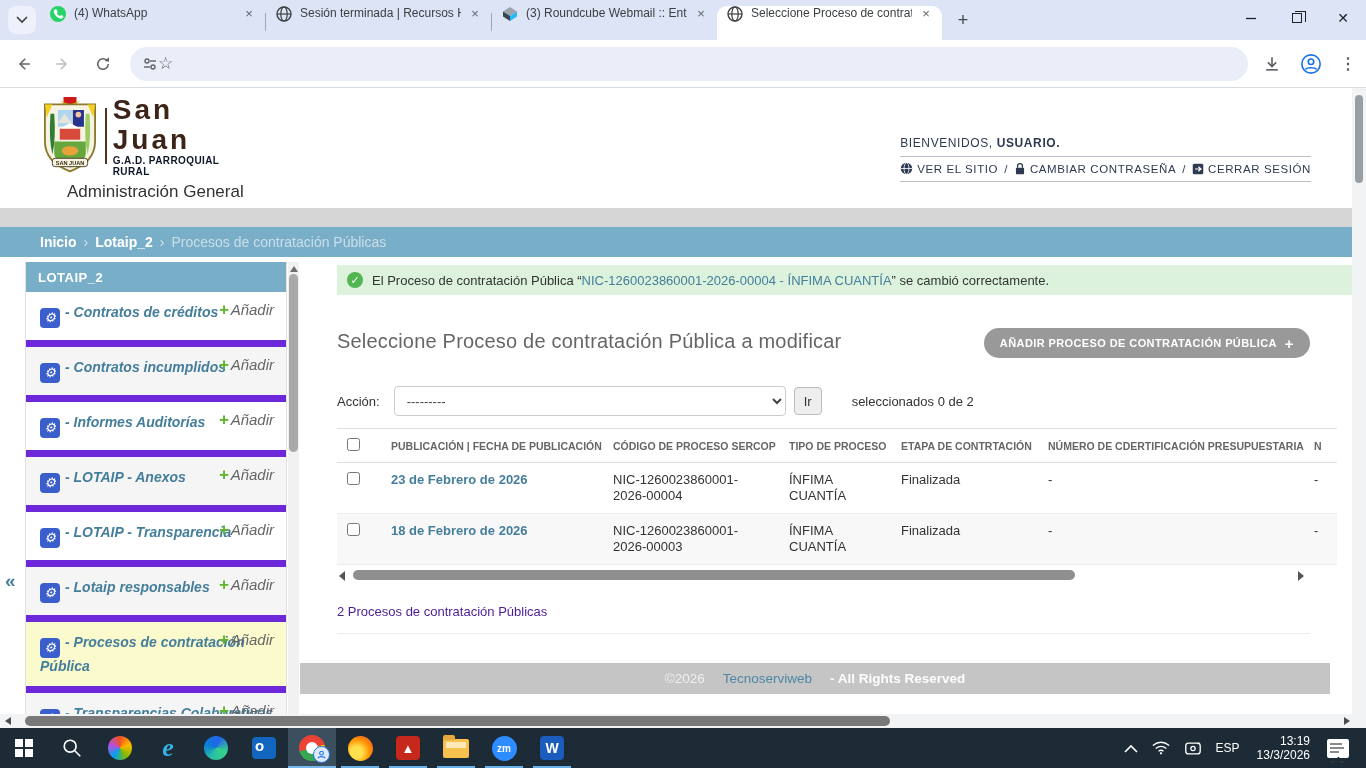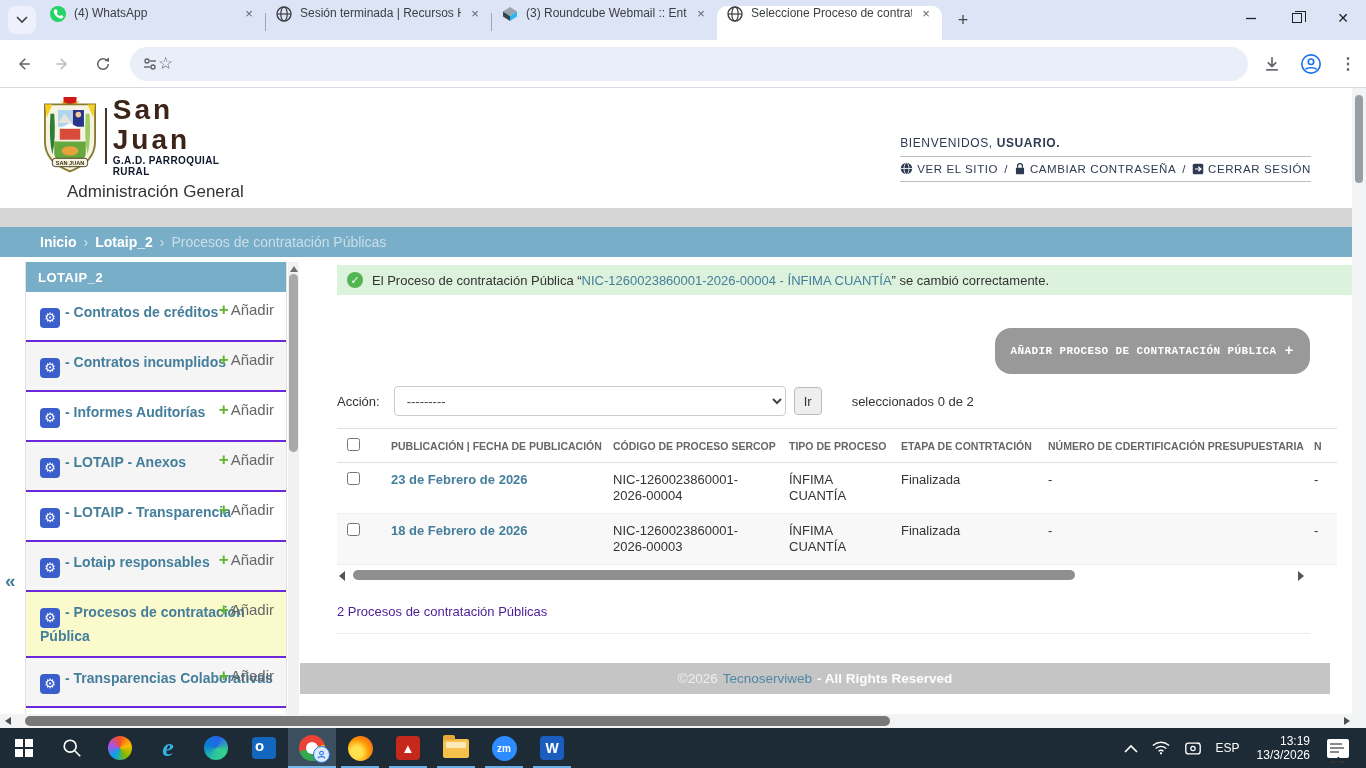--- a/index.html
+++ b/index.html
@@ -49,41 +49,41 @@
 
   .gray-strip { position:absolute; left:0; top:120px; width:1366px; height:19px; background:#d6d6d6; }
   .breadcrumbs { position:absolute; left:0; top:139px; width:1366px; height:30px; background:#79aec8; display:flex; align-items:center; padding-left:40px; font-size:14px; }
   .breadcrumbs .bc-link { color:#fff; font-weight:bold; text-decoration:none; }
   .breadcrumbs .bc-sep { color:#d3e4ee; margin:0 7px; }
   .breadcrumbs .bc-current { color:#cadeea; }
 
   
   .sidebar { position:absolute; left:25px; top:174px; width:262px; height:534px; background:#fff; border:1px solid #e0e0e0; border-top:none; overflow:hidden; }
   .sidebar-title { height:30px; background:#79aec8; color:#fff; font-size:13px; font-weight:bold; letter-spacing:0.5px; display:flex; align-items:center; padding-left:12px; }
-  .side-item { position:relative; padding:12px 12px 12px 14px; border-bottom:2px solid #6d28d9; background:#fff; line-height:16px; }
+  .side-item { position:relative; padding:12px 12px 12px 14px; border-bottom:7px solid #6d28d9; background:#fff; line-height:16px;font-style:italic; }
   .side-item.alt { background:#f5f5f5; }
   .side-item.current { background:#fafacd; }
   .gear { display:inline-block; width:20px; height:20px; background:#3b5ecd; border-radius:4px; color:#fff; font-size:13px; line-height:20px; text-align:center; margin-right:5px; vertical-align:-5px; }
   .side-label { color:#447e9b; font-weight:bold; font-size:14px; text-decoration:none; }
   .side-add { position:absolute; right:12px; top:10px; font-size:15px; color:#666; text-decoration:none; }
   .side-add .plus { color:#5db52a; font-weight:bold; font-size:17px; margin-right:2px; }
   .side-scrollbar { position:absolute; left:288px; top:174px; width:11px; height:534px; background:#f1f1f1; }
   .side-scroll-up { width:0; height:0; border-left:4px solid transparent; border-right:4px solid transparent; border-bottom:6px solid #6e6e6e; margin:4px auto 2px auto; }
   .side-thumb { width:9px; margin:0 auto; height:178px; background:#a9a9a9; border-radius:5px; }
   .collapse-toggle { position:absolute; left:5px; top:482px; color:#447e9b; font-size:19px; font-weight:bold; }
 
   
   .success-bar { position:absolute; left:337px; top:177px; width:1015px; height:30px; background:#dcf2dc; display:flex; align-items:center; padding-left:10px; font-size:13px; color:#333; }
   .check-icon { width:16px; height:16px; border-radius:50%; background:#51b551; color:#fff; font-size:11px; line-height:16px; text-align:center; margin-right:9px; flex:0 0 16px; }
   .success-bar .msg-link { color:#447e9b; text-decoration:none; }
 
   .main { position:absolute; left:337px; top:228px; width:973px; }
   .title-row { position:relative; margin-top:14px; height:32px; }
   .page-title { font-size:20px; font-weight:normal; color:#666; letter-spacing:0.2px; }
-  .add-object-btn { position:absolute; right:0; top:-2px; height:46px; background:#999; border:none; border-radius:16px; color:#fff; font-size:11px; font-weight:bold; letter-spacing:0.4px; padding:0 16px; display:flex; align-items:center; font-family:Liberation Mono, monospace; }
+  .add-object-btn { position:absolute; right:0; top:-2px; height:30px; background:#999; border:none; border-radius:16px; color:#fff; font-size:11px; font-weight:bold; letter-spacing:0.4px; padding:0 16px; display:flex; align-items:center; font-family:Liberation Sans, sans-serif; }
   .add-object-btn .plus { font-size:15px; margin-left:8px; font-weight:bold; }
 
   .action-row { margin-top:24px; display:flex; align-items:center; font-size:13px; color:#333; }
   .action-select { width:392px; height:30px; margin-left:14px; border:1px solid #ccc; border-radius:4px; background:#fff; color:#444; font-size:13px; padding:0 8px; font-family:"Liberation Sans", sans-serif; }
   .go-btn { margin-left:8px; width:28px; height:28px; border:1px solid #bbb; border-radius:4px; background:#eee; font-size:13px; color:#333; font-family:"Liberation Sans", sans-serif; }
   .sel-note { margin-left:30px; }
 
   table.result-list { margin-top:12px; width:1000px; border-collapse:collapse; table-layout:fixed; }
   .result-list th { font-size:10.5px; font-weight:bold; color:#666; text-align:left; padding:9px 10px; border-top:1px solid #e0e0e0; border-bottom:1px solid #e0e0e0; white-space:nowrap; overflow:hidden; }
   .result-list td { font-size:13px; color:#333; padding:9px 10px; border-bottom:1px solid #ededed; vertical-align:top; line-height:16px; }
@@ -93,21 +93,21 @@
 
   .table-scroll { position:relative; height:16px; margin-top:3px; }
   .ts-arrow { position:absolute; top:3px; width:0; height:0; border-top:5px solid transparent; border-bottom:5px solid transparent; }
   .ts-left { left:2px; border-right:6px solid #555; }
   .ts-right { right:6px; border-left:6px solid #555; }
   .ts-thumb { position:absolute; left:16px; top:2px; width:722px; height:10px; background:#8f8f8f; border-radius:5px; }
 
   .count-note { margin-top:20px; font-size:13px; color:#4c1d95; }
   .module-end { margin-top:14px; border-bottom:1px solid #ececec; width:973px; }
 
-  .site-footer { position:absolute; left:300px; top:575px; width:1030px; height:31px; background:#c5c5c5; display:flex; align-items:center; justify-content:center; font-size:13.5px; gap:5px;text-align:center; }
+  .site-footer { position:absolute; left:300px; top:575px; width:1030px; height:31px; background:#c5c5c5; display:flex; align-items:center; justify-content:center; font-size:13.5px; gap:18px;text-align:center; }
   .ft-year { color:#efefef; }
   .ft-brand { color:#4e87a5; text-decoration:none; }
   .ft-rights { color:#fdfdfd; font-weight:bold; }
 
   .v-scrollbar { position:absolute; right:0; top:0; width:14px; height:626px; background:#f2f3f5; }
   .v-thumb { width:8px; margin:7px auto 0 auto; height:88px; background:#98a0a6; border-radius:4px; }
 
   .h-scrollbar { position:absolute; left:0; top:714px; width:1366px; height:14px; background:#f1f3f4; }
   .h-thumb { position:absolute; left:25px; top:2px; width:865px; height:10px; background:#787878; border-radius:5px; }
   .hs-arrow { position:absolute; top:3px; width:0; height:0; border-top:4px solid transparent; border-bottom:4px solid transparent; }
@@ -371,20 +371,21 @@
     </div>
     <div class="collapse-toggle">«</div>
 
     <div class="success-bar">
       <span class="check-icon">✓</span>
       <span><span>El Proceso de contratación Pública “</span><a href="#" class="msg-link">NIC-1260023860001-2026-00004 - ÍNFIMA CUANTÍA</a><span>” se cambió correctamente.</span></span>
     </div>
 
     <div class="main">
       <div class="title-row">
+        <h1 class="page-title">Seleccione Proceso de contratación Pública a modificar</h1>
         <button class="add-object-btn">
             <span>AÑADIR PROCESO DE CONTRATACIÓN PÚBLICA</span>
             <span class="plus">+</span>
           </button>
       </div>
 
       <div class="action-row">
         <label>Acción:</label>
         <select class="action-select">
           <option>---------</option>

